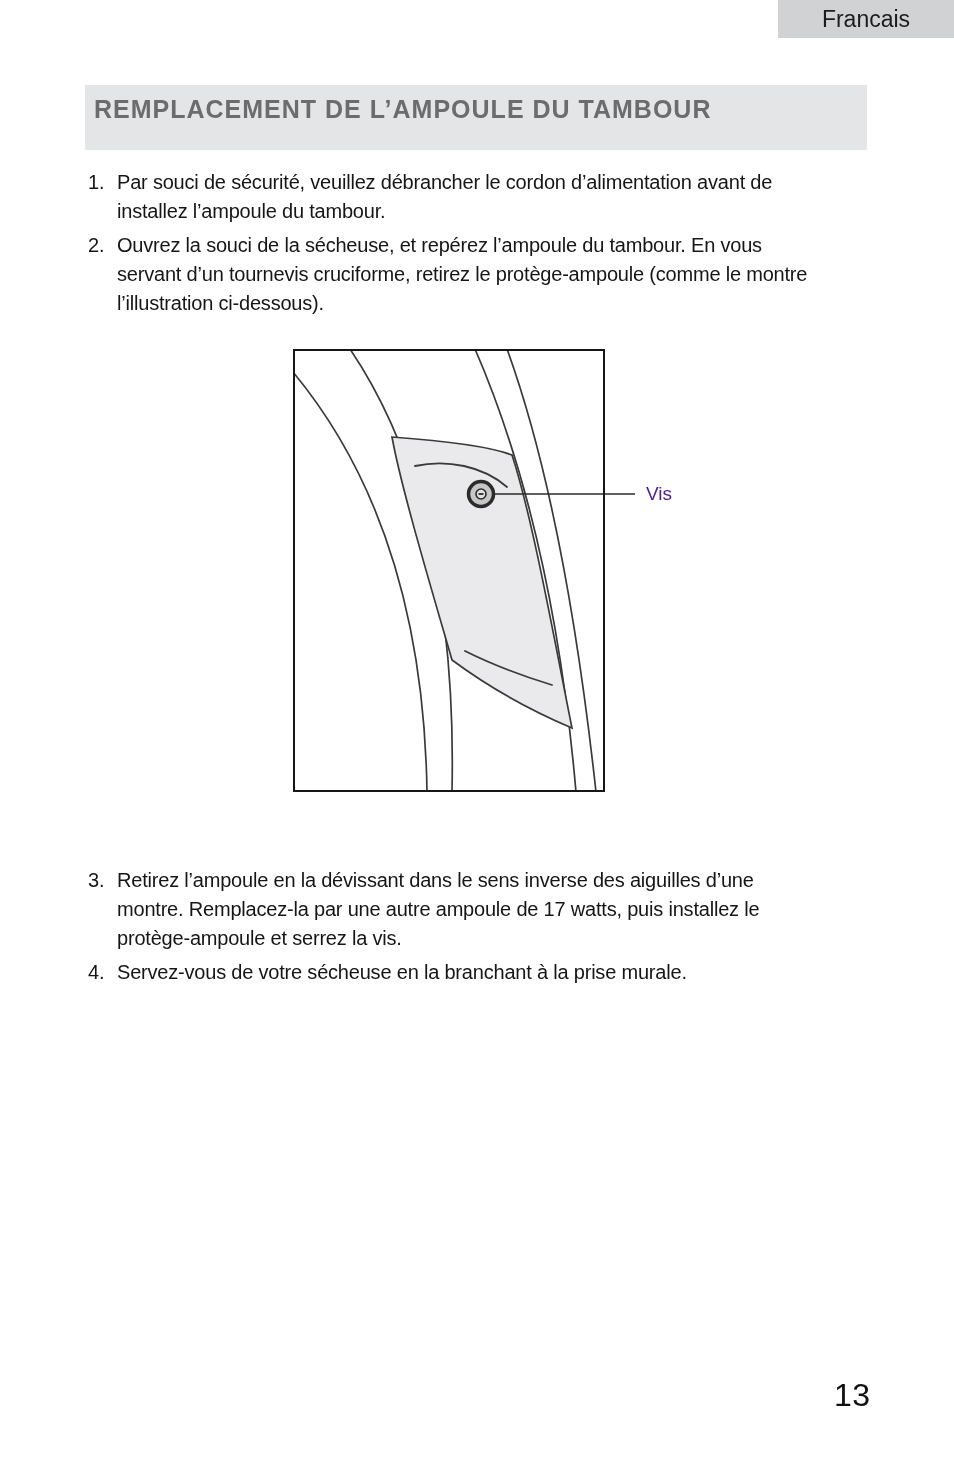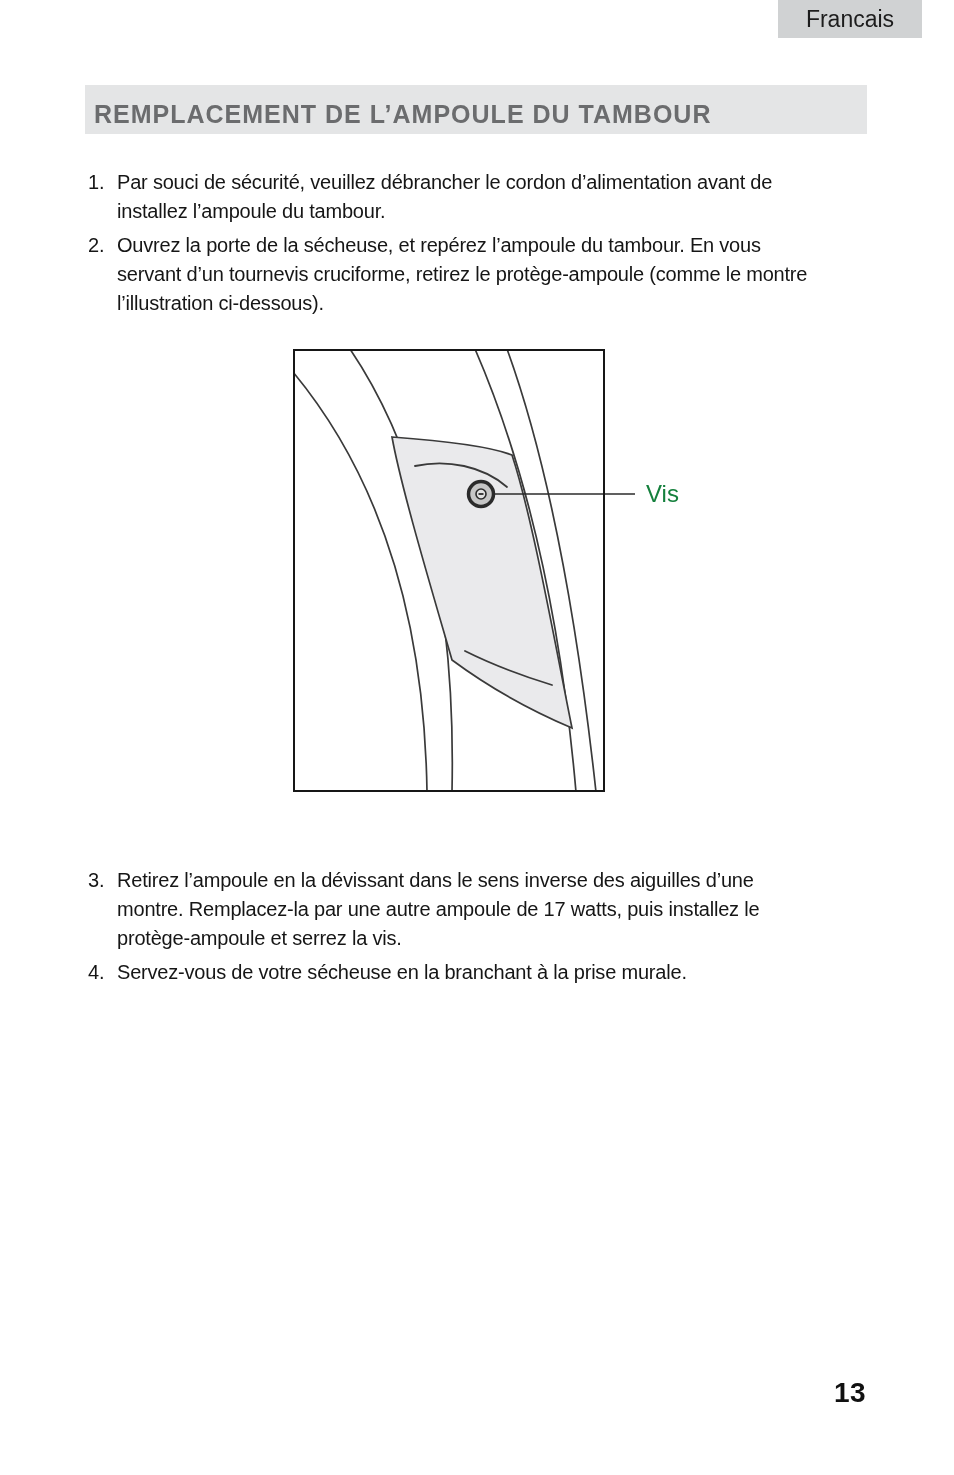--- a/index.html
+++ b/index.html
@@ -7,31 +7,31 @@
   body {
     position:relative;
     width:954px; height:1475px;
     font-family:"Liberation Sans", sans-serif;
     color:#161616;
     overflow:hidden;
   }
 
   
   .lang-tab {
-    position:absolute; left:778px; top:0; width:144px; height:38px;
+    position:absolute; left:778px; top:0; width:176px; height:38px;
     background:var(--tab-bg,#d0d2d3);
     display:flex; align-items:center; justify-content:center;
     font-size:23px; color:#1c1c1c;
   }
 
   
   .title-banner {
-    position:absolute; left:85px; top:85px; width:782px; height:49px;
+    position:absolute; left:85px; top:85px; width:782px; height:65px;
     background:var(--banner-bg,#e4e5e6);
-    display:flex; align-items:center;
+    display:flex; align-items:flex-start;
     padding:10px 0 0 9px;
   }
   .title-banner .title {
     font-size:25px; font-weight:bold; letter-spacing:1px;
     color:var(--title-text,#6b6c6e);
   }
 
   
   .instr-list { position:absolute; left:88px; width:830px; }
   #list-top { top:168px; }
@@ -47,27 +47,27 @@
   
   .figure { position:absolute; left:293px; top:349px; width:412px; height:443px; }
   .figure svg { position:absolute; left:0; top:0; }
   .curve { fill:none; stroke:var(--line,#3a3a3a); stroke-width:1.7; }
   .panel { fill:var(--panel-fill,#eaeaec); stroke:var(--line,#3a3a3a); stroke-width:1.7; }
   .accent { fill:none; stroke:var(--line,#3a3a3a); stroke-width:1.8; stroke-linecap:round; }
   .frame { fill:none; stroke:#161616; stroke-width:2; }
   .leader { stroke:#2b2b2b; stroke-width:1.6; }
   .vis-label {
     position:absolute; left:353px; top:134px;
-    font-size:24px; line-height:22px; color:#15803d;
+    font-size:19px; line-height:22px; color:#4c1d95;
   }
 
   
   .page-number {
     position:absolute; left:834px; top:1377px;
-    font-size:28px; font-weight:bold; letter-spacing:0.5px; color:#111111;
+    font-size:32px; font-weight:normal; letter-spacing:0.5px; color:#111111;
   }
 </style>
 </head>
 <body>
 
 <div class="lang-tab">
   <span>Francais</span>
 </div>
 
 <div class="title-banner">
@@ -75,21 +75,21 @@
 </div>
 
 <div class="instr-list" id="list-top">
   <div class="instr-item">
     <span class="instr-num">1.</span>
     <span class="instr-text">Par souci de sécurité, veuillez débrancher le cordon d’alimentation avant de
 installez l’ampoule du tambour.</span>
   </div>
   <div class="instr-item">
     <span class="instr-num">2.</span>
-    <span class="instr-text">Ouvrez la porte de la sécheuse, et repérez l’ampoule du tambour. En vous
+    <span class="instr-text">Ouvrez la souci de la sécheuse, et repérez l’ampoule du tambour. En vous
 servant d’un tournevis cruciforme, retirez le protège-ampoule (comme le montre
 l’illustration ci-dessous).</span>
   </div>
 </div>
 
 <div class="figure">
   <svg width="412" height="443" viewBox="0 0 412 443">
 
     <g>
       <path class="curve" d="M 0 23 Q 130 180 134 443"></path>

